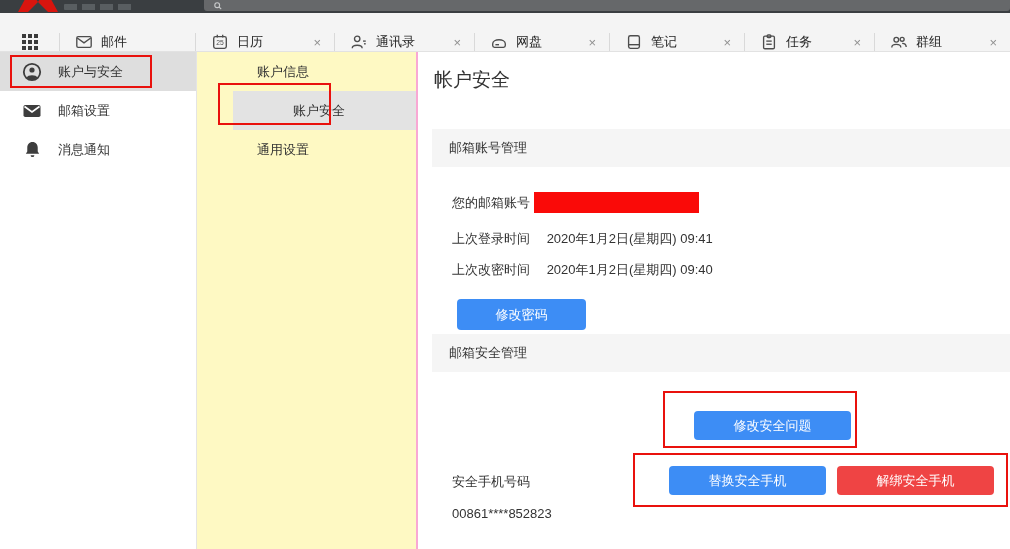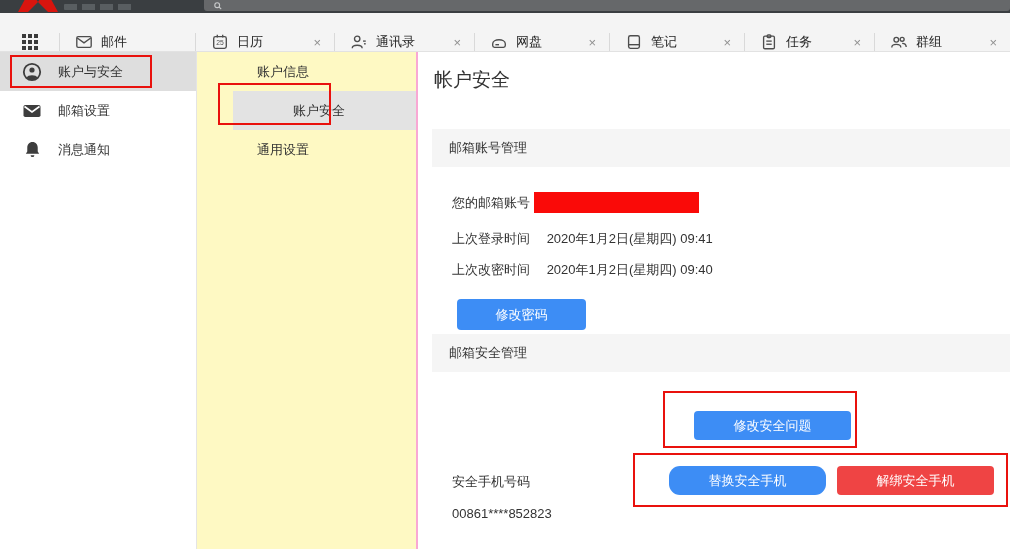--- a/index.html
+++ b/index.html
@@ -46,21 +46,21 @@
   .r-q { top:364px; } .r-ph { top:420px; } .r-phv { top:452px; }
   .lbl { margin-right:13px; }
   .redaction { position:absolute; left:116px; top:140px; width:165px; height:21px; background:#fa0a08; }
   .status-ok { color:#3fc17c; margin-left:13px; }
   .btn { position:absolute; border:none; border-radius:4px; font-size:13px; color:#fff; cursor:pointer;
          font-family:"Liberation Sans","DejaVu Sans",sans-serif; }
   .btn-blue { background:#3d8df5; }
   .btn-red  { background:#ef4444; }
   .btn-pwd  { left:39px; top:247px; width:129px; height:31px; }
   .btn-q    { left:251px; top:359px; width:157px; height:29px;margin-left:25px; }
-  .btn-rep  { left:251px; top:414px; width:157px; height:29px;border-radius:11px; }
+  .btn-rep  { left:251px; top:414px; width:157px; height:29px; }
   .btn-unb  { left:419px; top:414px; width:157px; height:29px; }
 
   
   .anno { position:absolute; border:2px solid #e9110d; background:transparent; pointer-events:none; }
   .anno1 { left:10px;  top:55px;  width:142px; height:33px; }
   .anno2 { left:218px; top:83px;  width:113px; height:42px; }
   .anno3 { left:663px; top:391px; width:194px; height:57px; }
   .anno4 { left:633px; top:453px; width:375px; height:54px; }
 
   svg { display:block; }

